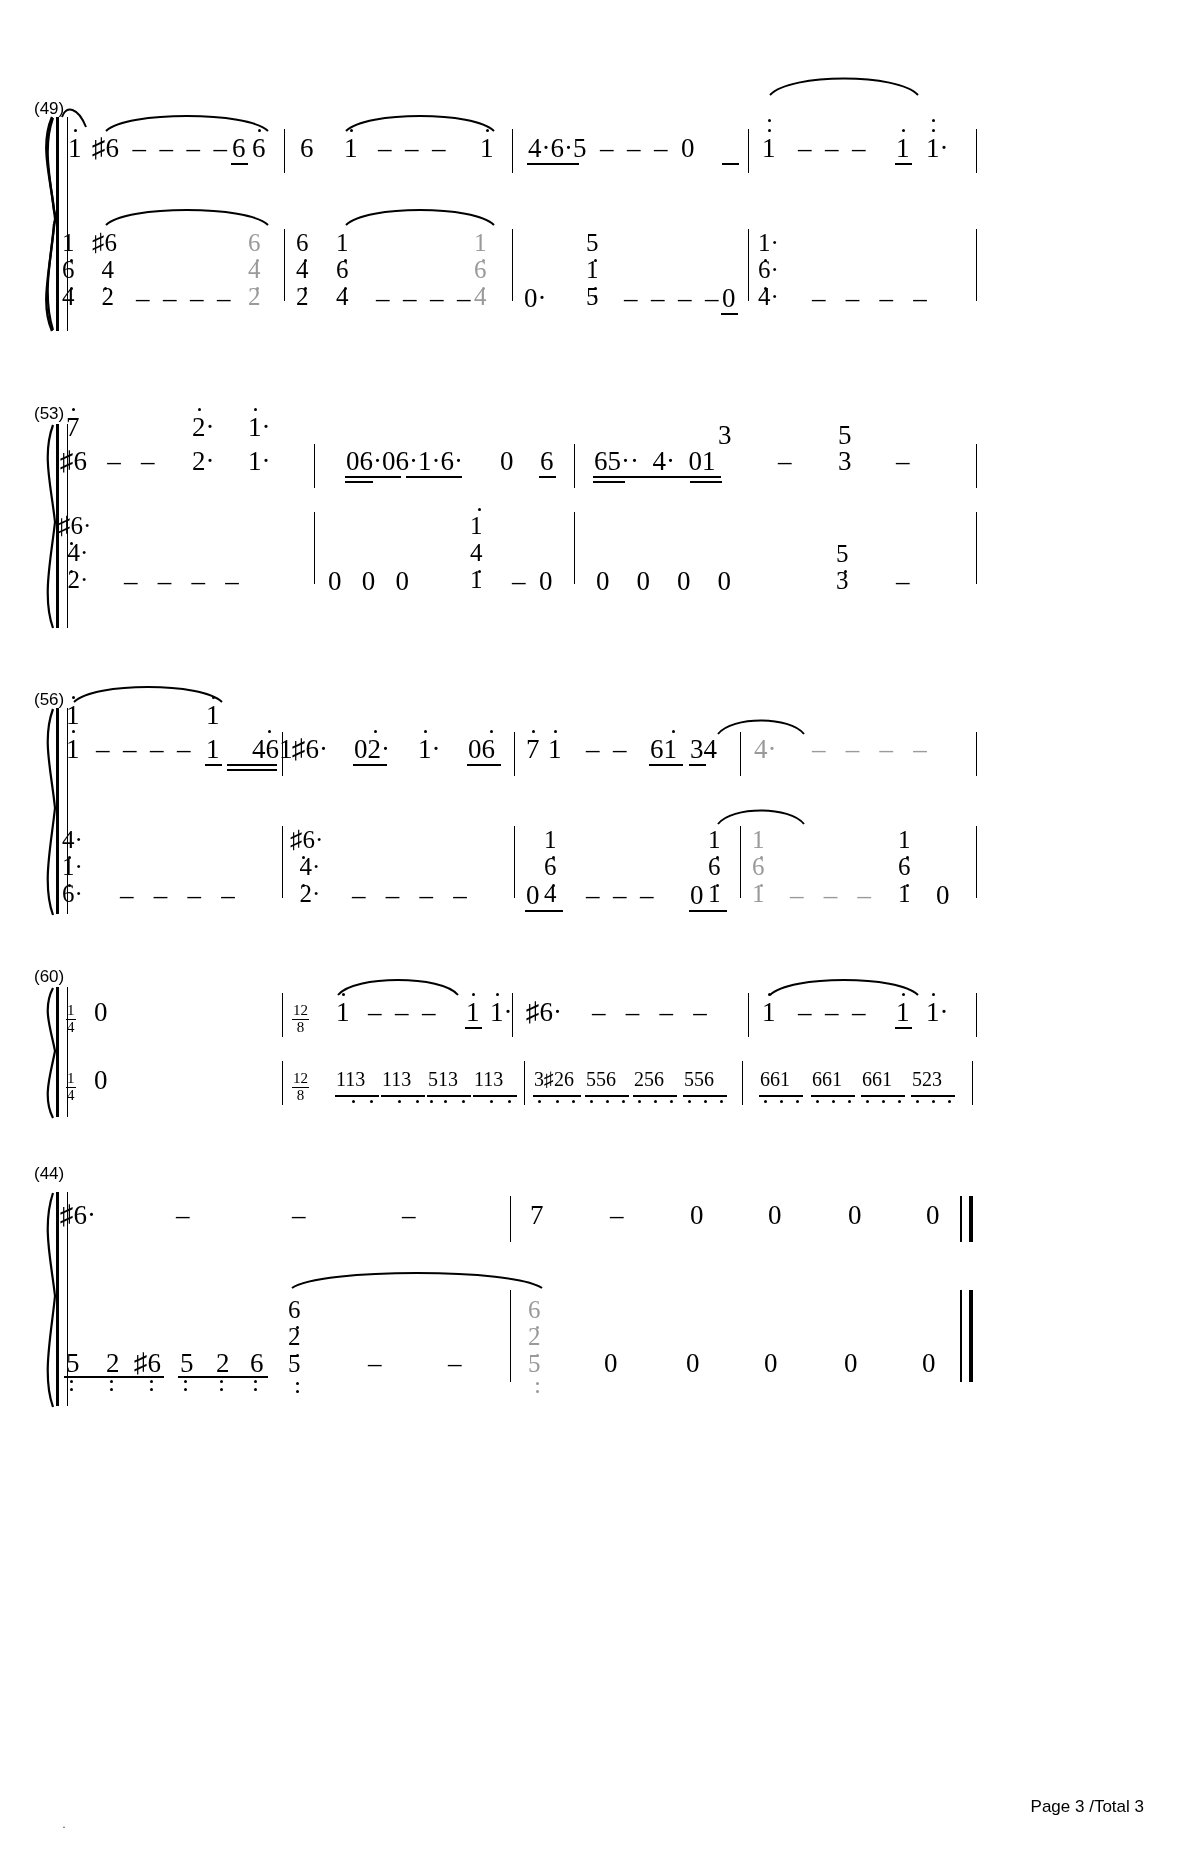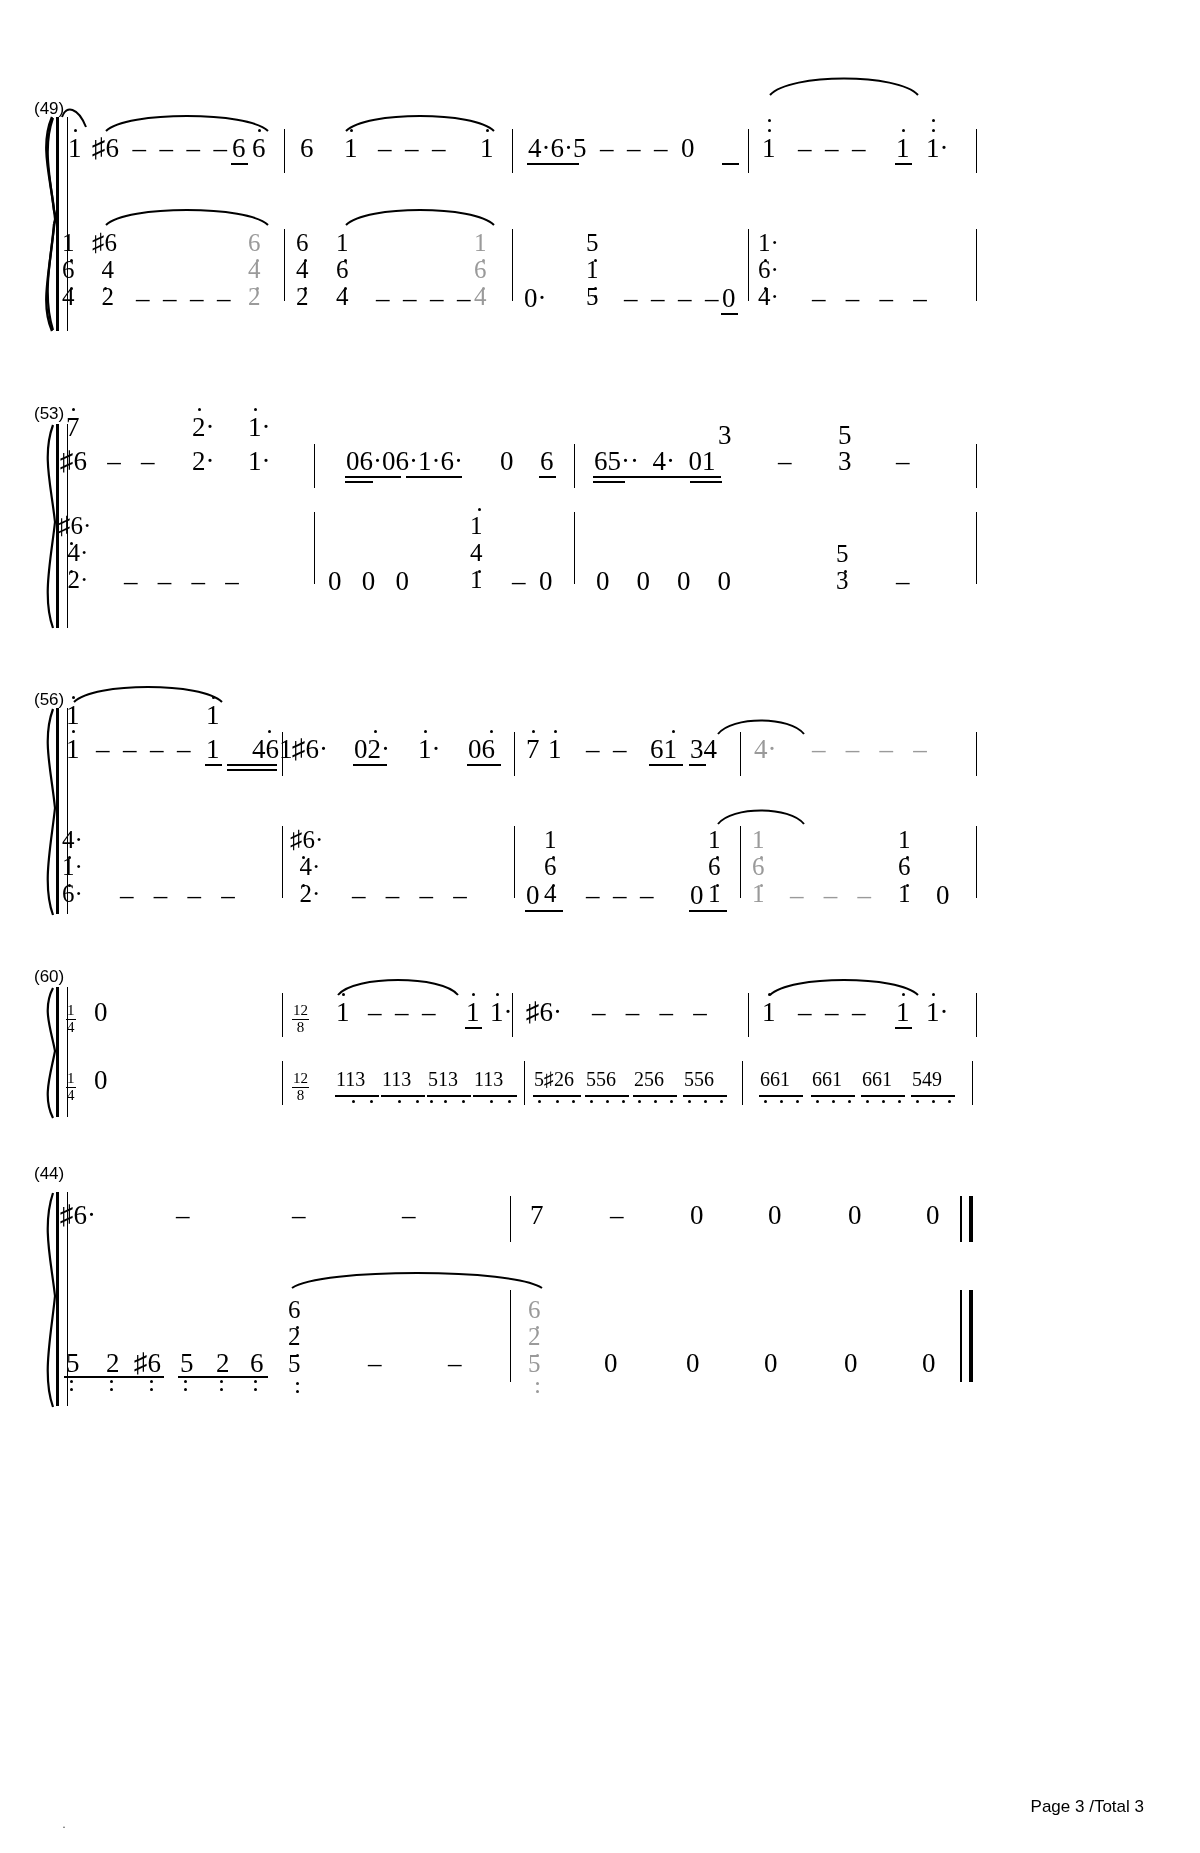--- a/index.html
+++ b/index.html
@@ -428,21 +428,21 @@
       <div class="beam" style="left:427px;top:34px;width:44px;"></div>
       <div class="dotdn" style="left:430px;top:39px;"></div>
       <div class="dotdn" style="left:444px;top:39px;"></div>
       <div class="dotdn" style="left:462px;top:39px;"></div>
       <div class="nn small" style="left:474px;top:8px;">113</div>
       <div class="beam" style="left:473px;top:34px;width:44px;"></div>
       <div class="dotdn" style="left:490px;top:39px;"></div>
       <div class="dotdn" style="left:508px;top:39px;"></div>
       <div class="bar" style="left:524px;top:0px;height:44px;"></div>
 
-      <div class="nn small" style="left:534px;top:8px;">5♯26</div>
+      <div class="nn small" style="left:534px;top:8px;">3♯26</div>
       <div class="beam" style="left:533px;top:34px;width:48px;"></div>
       <div class="dotdn" style="left:538px;top:39px;"></div>
       <div class="dotdn" style="left:556px;top:39px;"></div>
       <div class="dotdn" style="left:572px;top:39px;"></div>
       <div class="nn small" style="left:586px;top:8px;">556</div>
       <div class="beam" style="left:585px;top:34px;width:44px;"></div>
       <div class="dotdn" style="left:590px;top:39px;"></div>
       <div class="dotdn" style="left:606px;top:39px;"></div>
       <div class="dotdn" style="left:622px;top:39px;"></div>
       <div class="nn small" style="left:634px;top:8px;">256</div>
@@ -465,21 +465,21 @@
       <div class="nn small" style="left:812px;top:8px;">661</div>
       <div class="beam" style="left:811px;top:34px;width:44px;"></div>
       <div class="dotdn" style="left:816px;top:39px;"></div>
       <div class="dotdn" style="left:832px;top:39px;"></div>
       <div class="dotdn" style="left:848px;top:39px;"></div>
       <div class="nn small" style="left:862px;top:8px;">661</div>
       <div class="beam" style="left:861px;top:34px;width:44px;"></div>
       <div class="dotdn" style="left:866px;top:39px;"></div>
       <div class="dotdn" style="left:882px;top:39px;"></div>
       <div class="dotdn" style="left:898px;top:39px;"></div>
-      <div class="nn small" style="left:912px;top:8px;">549</div>
+      <div class="nn small" style="left:912px;top:8px;">523</div>
       <div class="beam" style="left:911px;top:34px;width:44px;"></div>
       <div class="dotdn" style="left:916px;top:39px;"></div>
       <div class="dotdn" style="left:932px;top:39px;"></div>
       <div class="dotdn" style="left:948px;top:39px;"></div>
       <div class="bar" style="left:972px;top:0px;height:44px;"></div>
     </div>
   </div>
 
   <div class="system" style="top:1160px;height:260px;">
     <div class="meas-label" style="left:34px;top:4px;">(44)</div>

